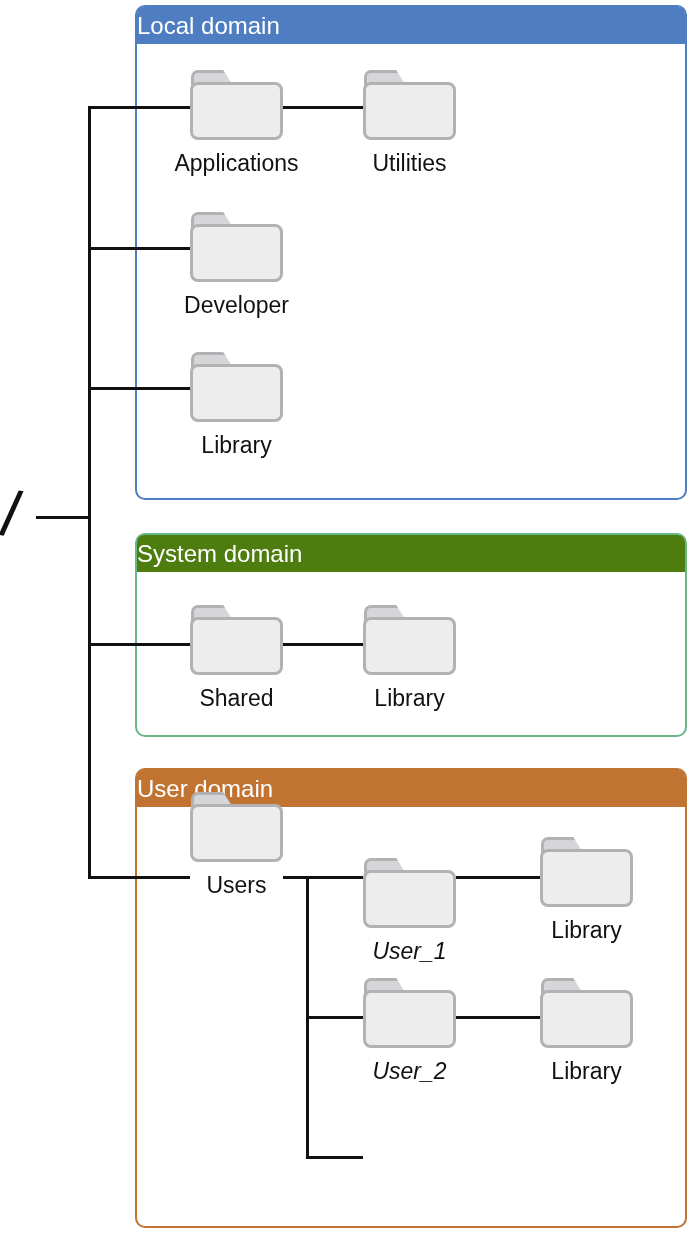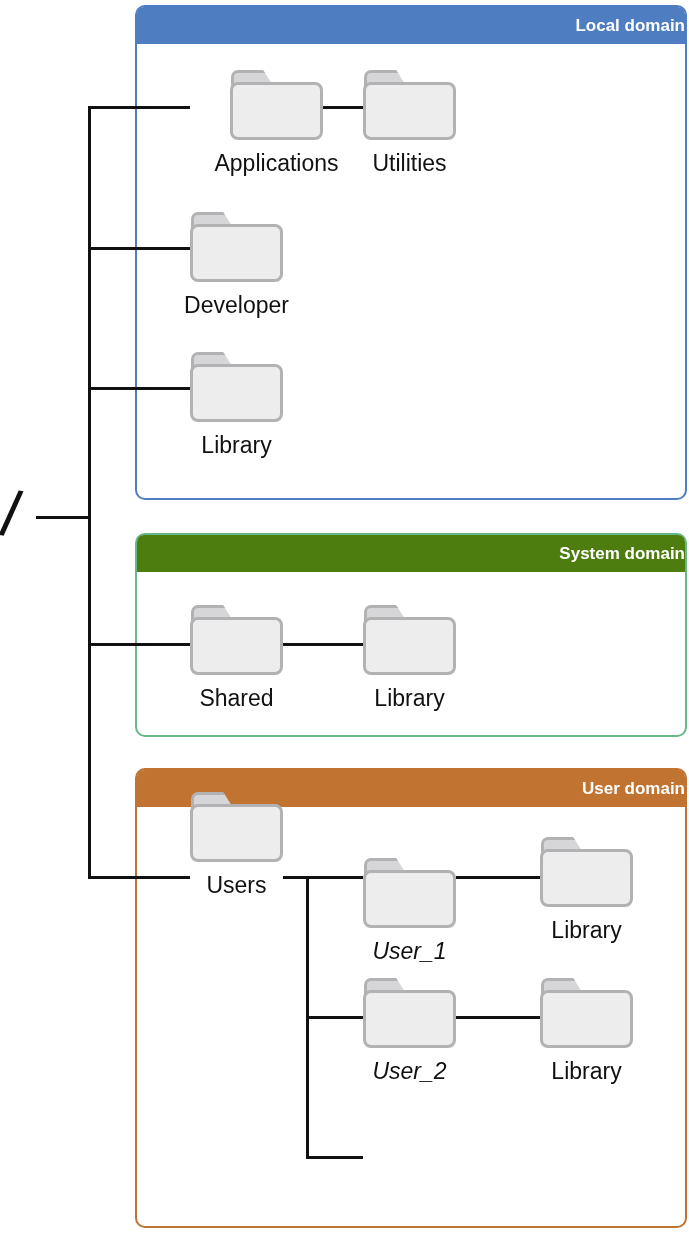--- a/index.html
+++ b/index.html
@@ -4,22 +4,22 @@
 <style>
   * { margin:0; padding:0; box-sizing:border-box; }
   body { background:#ffffff; font-family:"Liberation Sans", sans-serif; }
   .canvas { position:relative; width:689px; height:1253px; background:#ffffff; overflow:hidden; }
 
   
   .domain-box { position:absolute; left:135px; width:552px; border-radius:10px; background:#ffffff; }
   .domain-box.d-local  { top:5px;   height:495px; border:2.5px solid #4e7ec1; }
   .domain-box.d-system { top:533px; height:204px; border:2.5px solid #67b788; }
   .domain-box.d-user   { top:768px; height:460px; border:2.5px solid #c17331; }
-  .domain-header { height:37px; line-height:37px; text-align:right; color:#ffffff;
-                   font-weight:bold; font-size:17px; border-radius:7px 7px 0 0; }
+  .domain-header { height:37px; line-height:37px; text-align:left; color:#ffffff;
+                   font-weight:normal; font-size:24px; border-radius:7px 7px 0 0; }
   .d-local  .domain-header { background:#4e7ec1; }
   .d-system .domain-header { background:#4d7c0f; }
   .d-user   .domain-header { background:#c17331; }
 
   
   .h-line, .v-line { position:absolute; background:#111111; }
   .h-line { height:3px; }
   .v-line { width:3px; }
 
   
@@ -65,21 +65,21 @@
   <div class="h-line" style="left:88px; top:643px; width:102px;"></div>
   <div class="h-line" style="left:283px; top:643px; width:80px;"></div>
   <div class="h-line" style="left:88px; top:876px; width:102px;"></div>
   <div class="h-line" style="left:283px; top:876px; width:80px;"></div>
   <div class="h-line" style="left:456px; top:876px; width:84px;"></div>
   <div class="v-line" style="left:306px; top:876px; height:283px;"></div>
   <div class="h-line" style="left:306px; top:1016px; width:57px;"></div>
   <div class="h-line" style="left:456px; top:1016px; width:84px;"></div>
   <div class="h-line" style="left:306px; top:1156px; width:57px;"></div>
 
-  <div class="node" style="left:190px; top:70px;margin-left:40px;">
+  <div class="node" style="left:190px; top:70px;">
     <div class="folder-icon">
         <div class="folder-tab"></div>
         <div class="folder-body"></div>
       </div>
     <div class="folder-label">Applications</div>
   </div>
   <div class="node" style="left:363px; top:70px;">
     <div class="folder-icon">
         <div class="folder-tab"></div>
         <div class="folder-body"></div>

